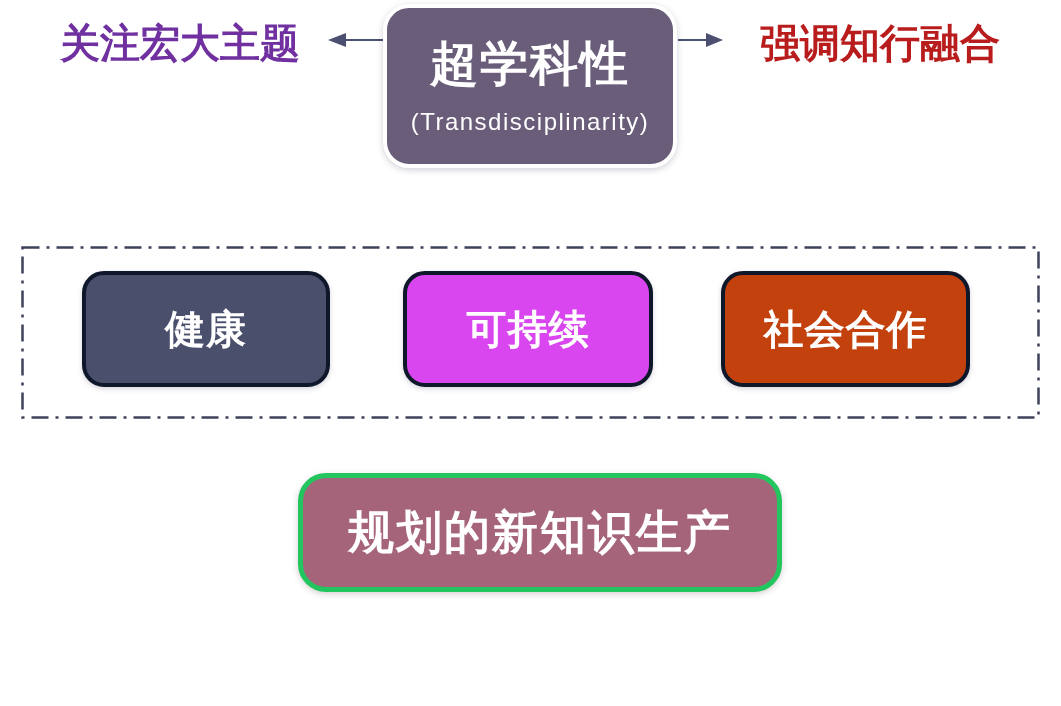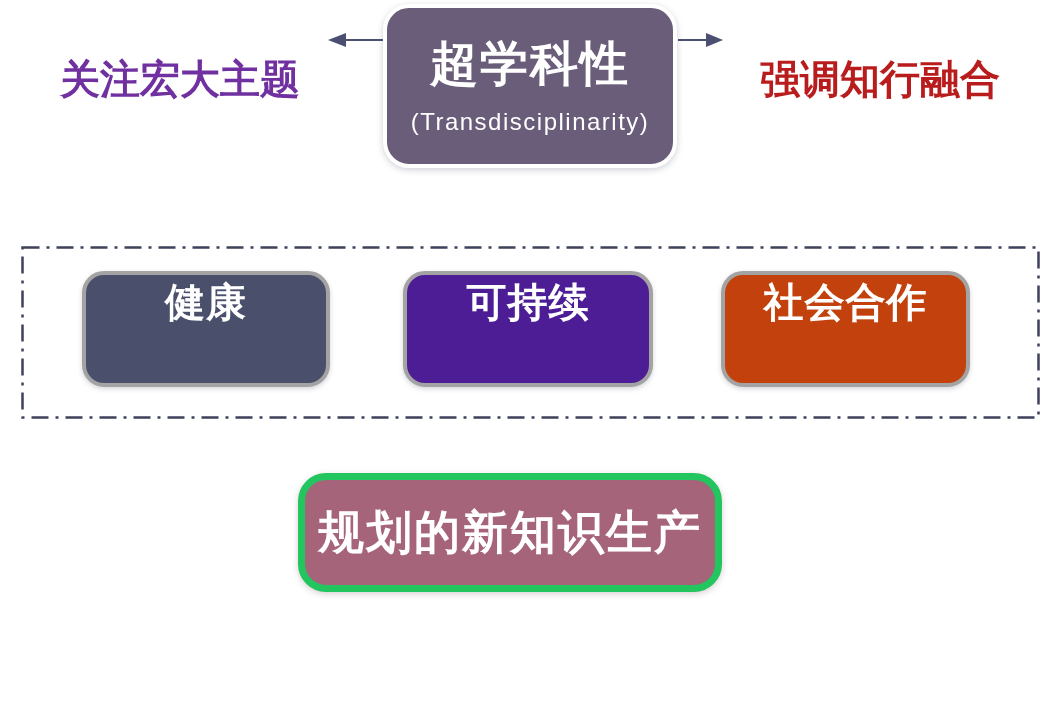--- a/index.html
+++ b/index.html
@@ -16,21 +16,20 @@
   }
 
   
   .side-label {
     position: absolute;
     top: 16px;
     font-size: 40px;
     font-weight: 800;
     letter-spacing: 0px;
     white-space: nowrap;
-    margin-top: 36px;
   }
   .side-label.left  { left: 60px; }
   .side-label.right { left: 760px; }
 
   
   .arrow-svg { position: absolute; display: block; }
   .arrow-svg.left  { left: 327px; top: 29px; }
   .arrow-svg.right { left: 678px; top: 29px; }
 
   
@@ -62,40 +61,41 @@
   }
 
   
   .dashed-svg { position: absolute; left: 21px; top: 246px; display: block; }
 
   
   .theme-box {
     position: absolute;
     top: 271px;
     height: 116px;
-    border: 4px solid #a3a3a3;
+    border: 4px solid #0f172a;
     border-radius: 22px;
     box-shadow: 0 2px 5px rgba(70, 70, 100, 0.22);
     display: flex;
+    align-items: center;
     justify-content: center;
     color: #ffffff;
     font-size: 40px;
     font-weight: 800;
     letter-spacing: 1px;
   }
   .theme-box.b1 { left: 82px;  width: 248px; }
   .theme-box.b2 { left: 403px; width: 250px; }
   .theme-box.b3 { left: 721px; width: 249px; }
 
   
   .bottom-box {
     position: absolute;
     left: 298px; top: 473px;
-    width: 424px; height: 119px;
-    border: 7px solid #22c55e;
+    width: 484px; height: 119px;
+    border: 5px solid #22c55e;
     border-radius: 28px;
     box-shadow: 0 2px 6px rgba(100, 60, 75, 0.25);
     display: flex;
     align-items: center;
     justify-content: center;
     color: #ffffff;
     font-size: 46px;
     font-weight: 800;
     letter-spacing: 2px;
     white-space: nowrap;
@@ -126,21 +126,21 @@
   <div class="side-label right" style="color: #b91c1c;">强调知行融合</div>
 
   <svg class="dashed-svg" width="1019" height="173" viewBox="0 0 1019 173">
     <rect x="1.5" y="1.5" width="1016" height="170" fill="none" stroke-width="2.5" stroke-dasharray="17 7 3 7" stroke="#3e425b"></rect>
   </svg>
 
   <div class="theme-box b1" style="background-color: rgb(74, 79, 108);">
     <span>健康</span>
   </div>
 
-  <div class="theme-box b2" style="background-color: #4c1d95;">
+  <div class="theme-box b2" style="background-color: #d946ef;">
     <span>可持续</span>
   </div>
 
   <div class="theme-box b3" style="background-color: #c2410c;">
     <span>社会合作</span>
   </div>
 
   <div class="bottom-box" style="background-color: rgb(166, 100, 123);">
     <span>规划的新知识生产</span>
   </div>

